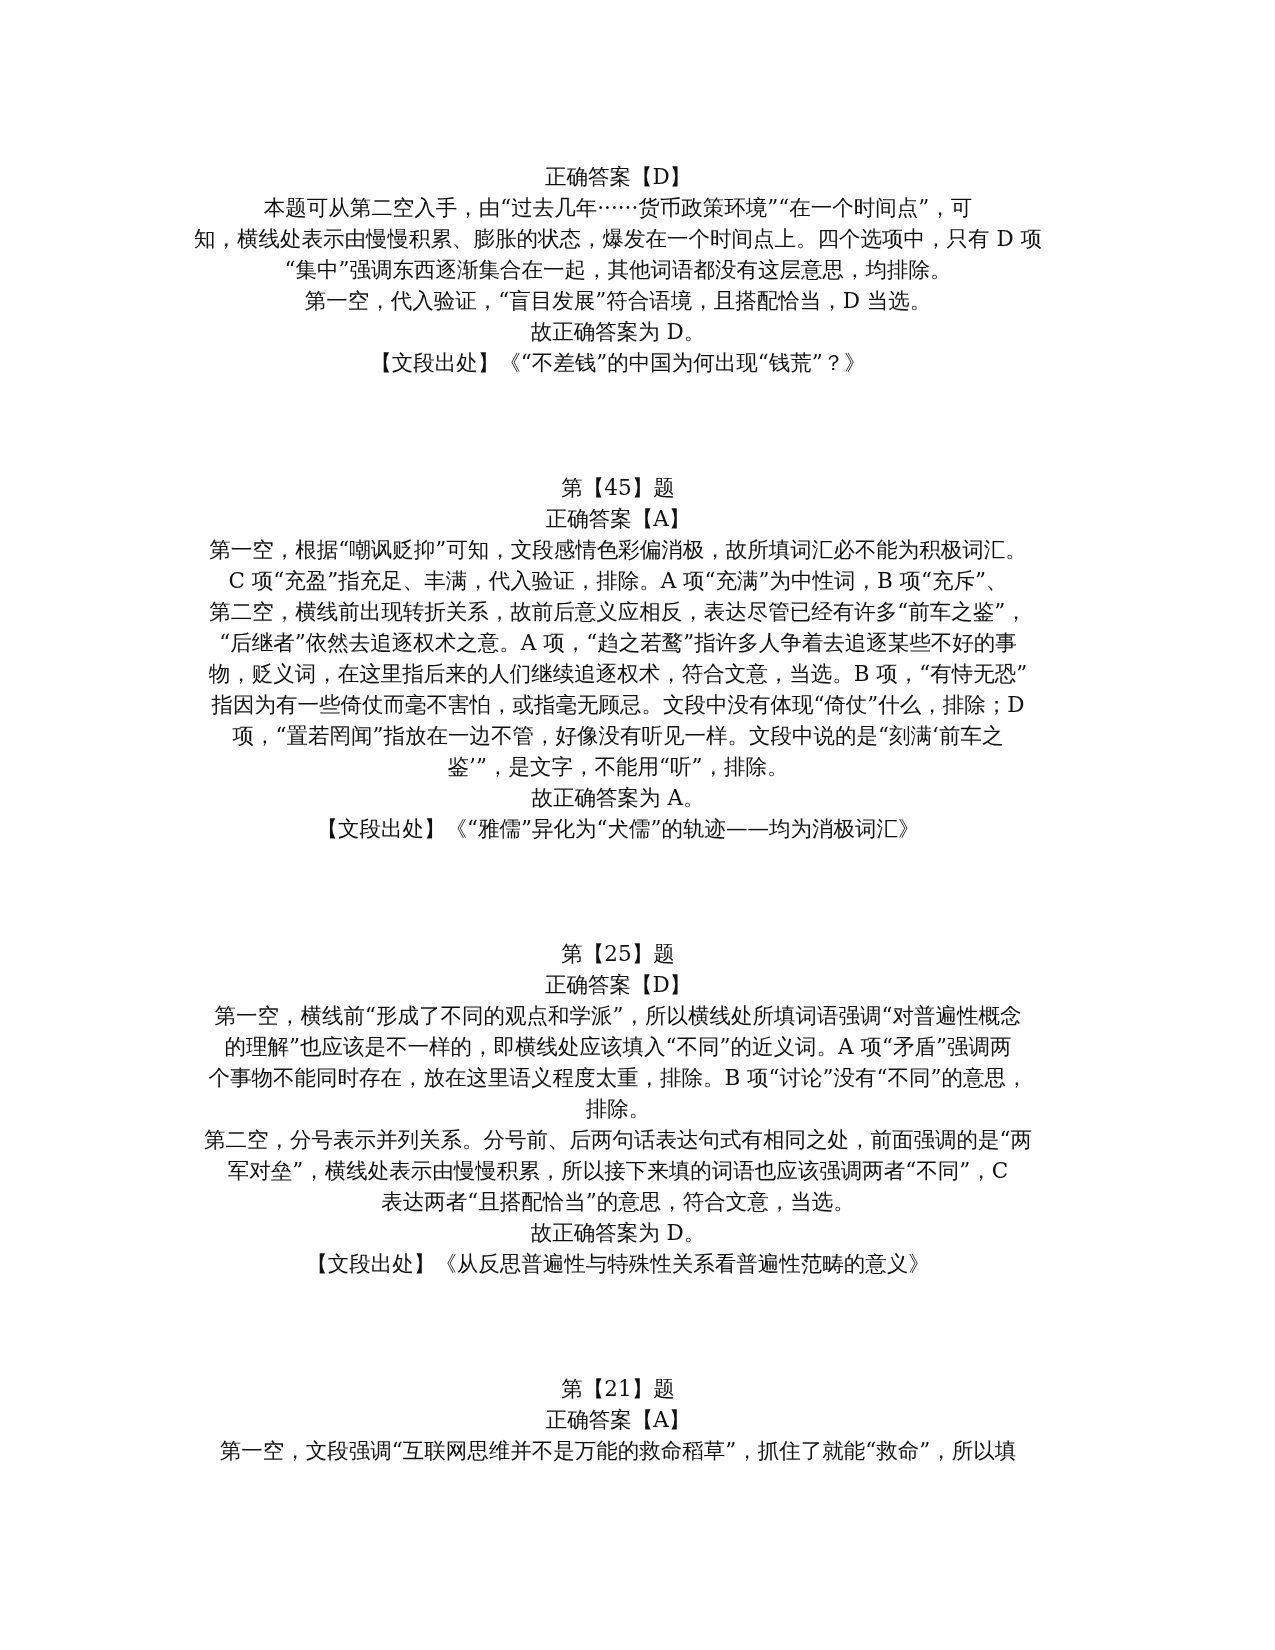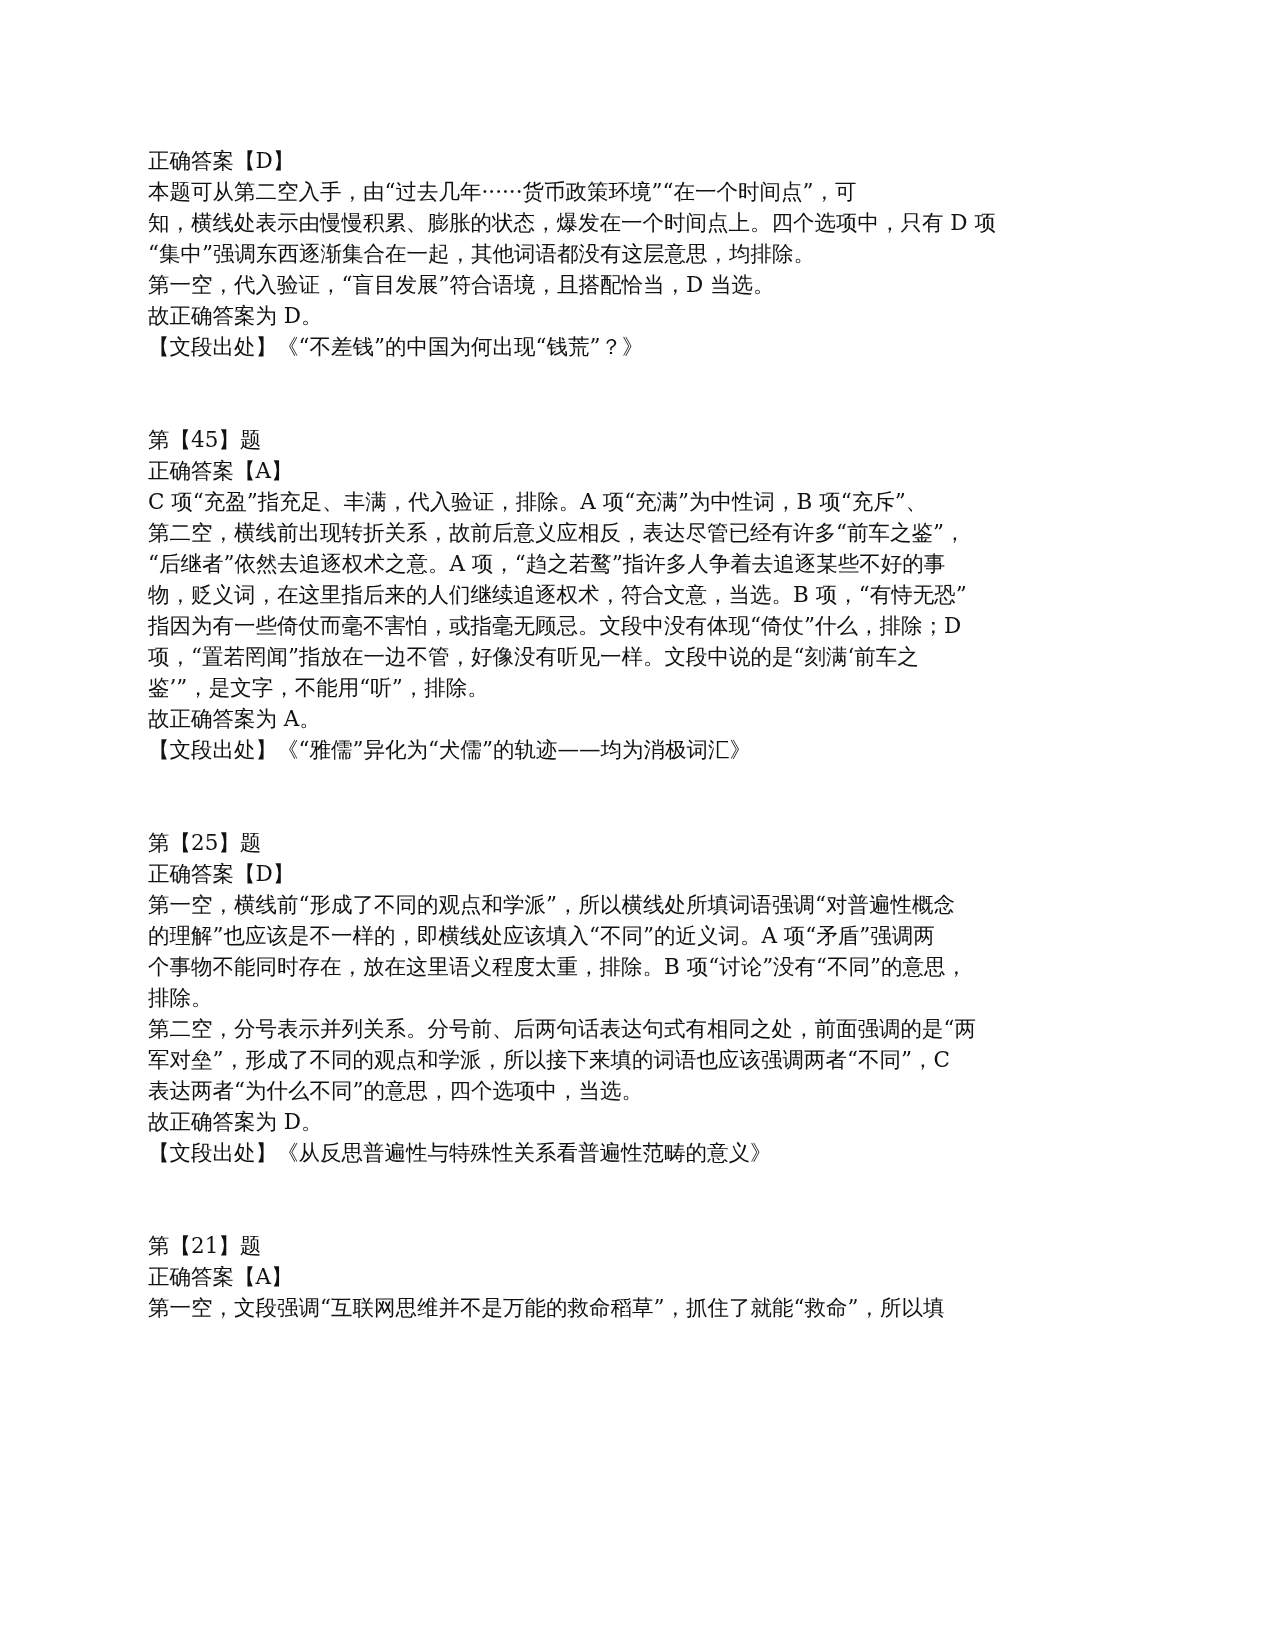--- a/index.html
+++ b/index.html
@@ -8,21 +8,21 @@
     position: absolute;
     left: 148px;
     top: 145px;
     width: 940px;
     font-family: "DejaVu Serif", "Liberation Serif", serif;
     font-size: 21.5px;
     line-height: 31px;
     color: #111111;
   }
   .line { white-space: nowrap; height: 31px; overflow: visible; }
-  .section { margin: 0; }
+  .section { margin: 16px; text-align: center; }
   .gap { height: 62px; }
 </style>
 </head>
 <body>
 
 <div class="page">
 
   <div class="section">
     <div class="line">正确答案【D】</div>
     <div class="line">本题可从第二空入手，由“过去几年······货币政策环境”“在一个时间点”，可</div>
@@ -31,20 +31,21 @@
     <div class="line">第一空，代入验证，“盲目发展”符合语境，且搭配恰当，D 当选。</div>
     <div class="line">故正确答案为 D。</div>
     <div class="line">【文段出处】《“不差钱”的中国为何出现“钱荒”？》</div>
   </div>
 
   <div class="gap"></div>
 
   <div class="section">
     <div class="line">第【45】题</div>
     <div class="line">正确答案【A】</div>
+    <div class="line">第一空，根据“嘲讽贬抑”可知，文段感情色彩偏消极，故所填词汇必不能为积极词汇。</div>
     <div class="line">C 项“充盈”指充足、丰满，代入验证，排除。A 项“充满”为中性词，B 项“充斥”、</div>
     <div class="line">第二空，横线前出现转折关系，故前后意义应相反，表达尽管已经有许多“前车之鉴”，</div>
     <div class="line">“后继者”依然去追逐权术之意。A 项，“趋之若鹜”指许多人争着去追逐某些不好的事</div>
     <div class="line">物，贬义词，在这里指后来的人们继续追逐权术，符合文意，当选。B 项，“有恃无恐”</div>
     <div class="line">指因为有一些倚仗而毫不害怕，或指毫无顾忌。文段中没有体现“倚仗”什么，排除；D</div>
     <div class="line">项，“置若罔闻”指放在一边不管，好像没有听见一样。文段中说的是“刻满‘前车之</div>
     <div class="line">鉴’”，是文字，不能用“听”，排除。</div>
     <div class="line">故正确答案为 A。</div>
     <div class="line">【文段出处】《“雅儒”异化为“犬儒”的轨迹——均为消极词汇》</div>
   </div>
@@ -52,22 +53,22 @@
   <div class="gap"></div>
 
   <div class="section">
     <div class="line">第【25】题</div>
     <div class="line">正确答案【D】</div>
     <div class="line">第一空，横线前“形成了不同的观点和学派”，所以横线处所填词语强调“对普遍性概念</div>
     <div class="line">的理解”也应该是不一样的，即横线处应该填入“不同”的近义词。A 项“矛盾”强调两</div>
     <div class="line">个事物不能同时存在，放在这里语义程度太重，排除。B 项“讨论”没有“不同”的意思，</div>
     <div class="line">排除。</div>
     <div class="line">第二空，分号表示并列关系。分号前、后两句话表达句式有相同之处，前面强调的是“两</div>
-    <div class="line">军对垒”，形成了不同的观点和学派，所以接下来填的词语也应该强调两者“不同”，C</div>
-    <div class="line">表达两者“为什么不同”的意思，四个选项中，当选。</div>
+    <div class="line">军对垒”，横线处表示由慢慢积累，所以接下来填的词语也应该强调两者“不同”，C</div>
+    <div class="line">表达两者“且搭配恰当”的意思，符合文意，当选。</div>
     <div class="line">故正确答案为 D。</div>
     <div class="line">【文段出处】《从反思普遍性与特殊性关系看普遍性范畴的意义》</div>
   </div>
 
   <div class="gap"></div>
 
   <div class="section">
     <div class="line">第【21】题</div>
     <div class="line">正确答案【A】</div>
     <div class="line">第一空，文段强调“互联网思维并不是万能的救命稻草”，抓住了就能“救命”，所以填</div>

